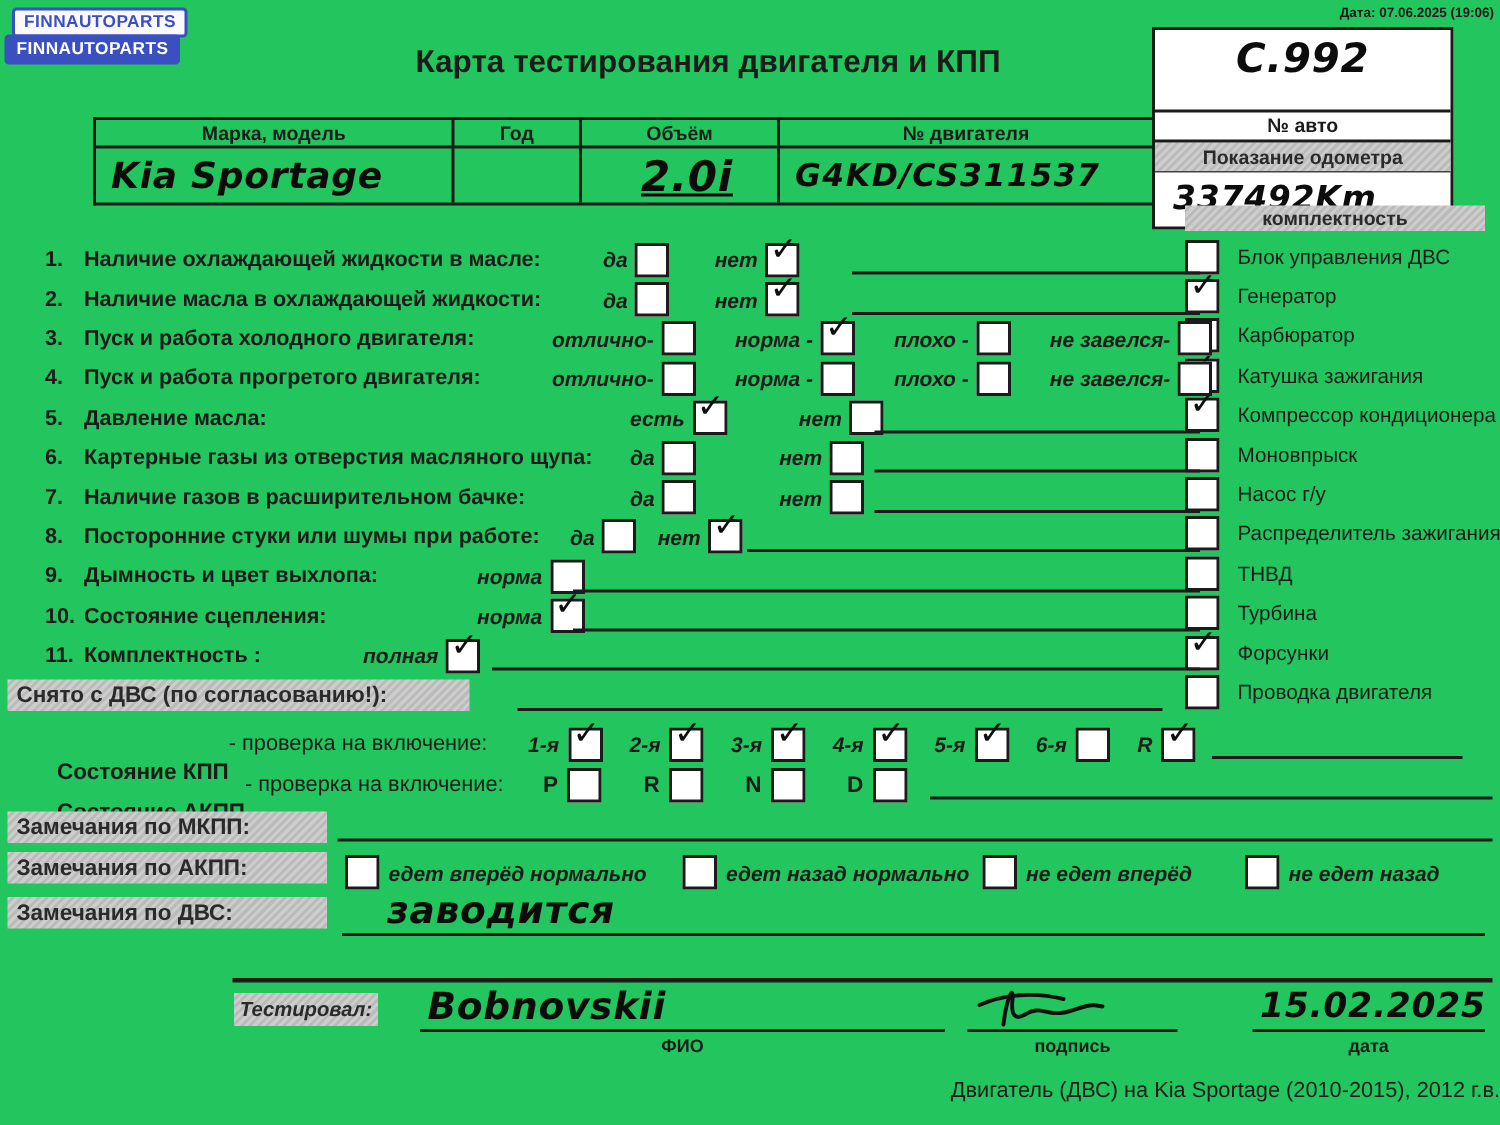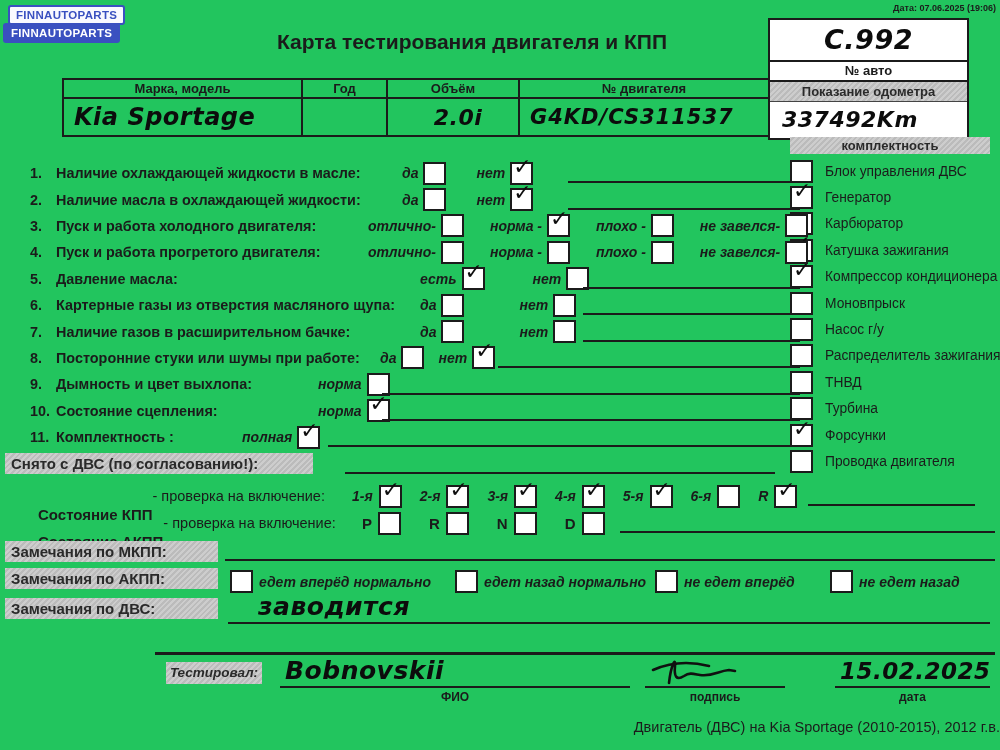--- a/index.html
+++ b/index.html
@@ -12,34 +12,34 @@
   .line{position:absolute;border-bottom:2px solid #1b1b1b;height:0;}
   
   .logo{position:absolute;font-weight:bold;font-size:11.5px;letter-spacing:.3px;
         padding:1px 6px;border-radius:3px;line-height:14px;}
   .logo-1{left:8px;top:5px;color:#3a50c0;background:#f9f9ff;border:2px solid #3a50c0;}
   .logo-2{left:3px;top:23px;color:#fff;background:#3a50c0;border:2px solid #3a50c0;}
   .date-stamp{right:4px;top:3px;font-size:9px;font-weight:bold;}
   .title{left:172px;top:30px;width:600px;text-align:center;font-size:21px;font-weight:bold;}
   
   .car-box{left:768px;top:18px;width:197px;border:2px solid #1b1b1b;background:#fff;}
-  .car-number{height:40px;font-size:27px;text-align:center;line-height:40px;}
+  .car-number{height:53px;font-size:27px;text-align:center;line-height:40px;}
   .car-number-label{border-top:2px solid #1b1b1b;text-align:center;font-weight:bold;font-size:13px;
         height:18px;line-height:18px;}
   .odo-header{border-top:2px solid #1b1b1b;height:19px;line-height:19px;text-align:center;
         font-weight:bold;font-size:13px;}
   .odo-value{border-top:1px solid #444;height:36px;font-size:22px;line-height:36px;padding-left:12px;}
   
   .vehicle-table{left:62px;top:78px;width:706px;border:2px solid #1b1b1b;border-right:none;}
   .vt-row{display:grid;grid-template-columns:239px 85px 132px 250px;}
   .vt-head .vt-cell{height:17px;line-height:17px;border-bottom:2px solid #1b1b1b;font-weight:bold;
         font-size:13px;text-align:center;border-right:2px solid #1b1b1b;}
   .vt-vals .vt-cell{height:36px;border-right:2px solid #1b1b1b;display:flex;align-items:center;
         padding-left:10px;box-sizing:border-box;}
-  .vt-make{font-size:24px;}.vt-vol{font-size:22px;justify-content:center;padding-left:0;}
+  .vt-make{font-size:24px;}.vt-vol{font-size:28px;justify-content:center;padding-left:0;text-decoration:underline;}
   .vt-eng{font-size:21px;letter-spacing:1px;}
   
   .cb{width:19px;height:19px;border:2px solid #1b1b1b;background:#fff;position:relative;flex:none;
       display:inline-block;box-sizing:content-box;}
   .cb .mark{position:absolute;left:1px;top:-8px;font-size:22px;font-weight:bold;
       font-family:"DejaVu Sans",sans-serif;color:#0e0e0e;line-height:1;}
   
   .equip-title{left:790px;top:137px;width:200px;height:17px;line-height:17px;text-align:center;
       font-weight:bold;font-size:13px;}
   #equipment-list{position:absolute;left:790px;top:158px;}
@@ -85,21 +85,21 @@
   #mkpp-header{left:5px;top:541px;}
   #akpp-header{left:5px;top:568px;}
   #dvs-header{left:5px;top:598px;}
   #akpp-remarks{position:absolute;left:0;top:569px;width:1000px;height:26px;}
   .remark-opt{position:absolute;display:flex;align-items:center;top:1px;}
   .remark-opt .cb{margin-right:6px;}
   .remark-lbl{font-weight:bold;font-style:italic;font-size:14px;white-space:nowrap;}
   .ro-0{left:230px;}.ro-1{left:455px;}.ro-2{left:655px;}.ro-3{left:830px;}
   #dvs-note{left:258px;top:592px;font-size:25px;}
   
-  .tester-label{left:166px;top:662px;width:96px;height:22px;line-height:22px;text-align:center;
+  .tester-label{left:156px;top:662px;width:96px;height:22px;line-height:22px;text-align:center;
       font-style:italic;font-weight:bold;font-size:13.5px;}
   .caption-sm{position:absolute;text-align:center;font-size:12px;font-weight:bold;}
   #tester-name{left:285px;top:656px;font-size:25px;}
   #date-value{left:840px;top:658px;font-size:23px;}
   #caption{left:0;top:719px;width:1000px;text-align:right;font-size:14.5px;position:absolute;}
   .sig-svg{position:absolute;left:645px;top:653px;}
 </style>
 </head>
 <body>
 

